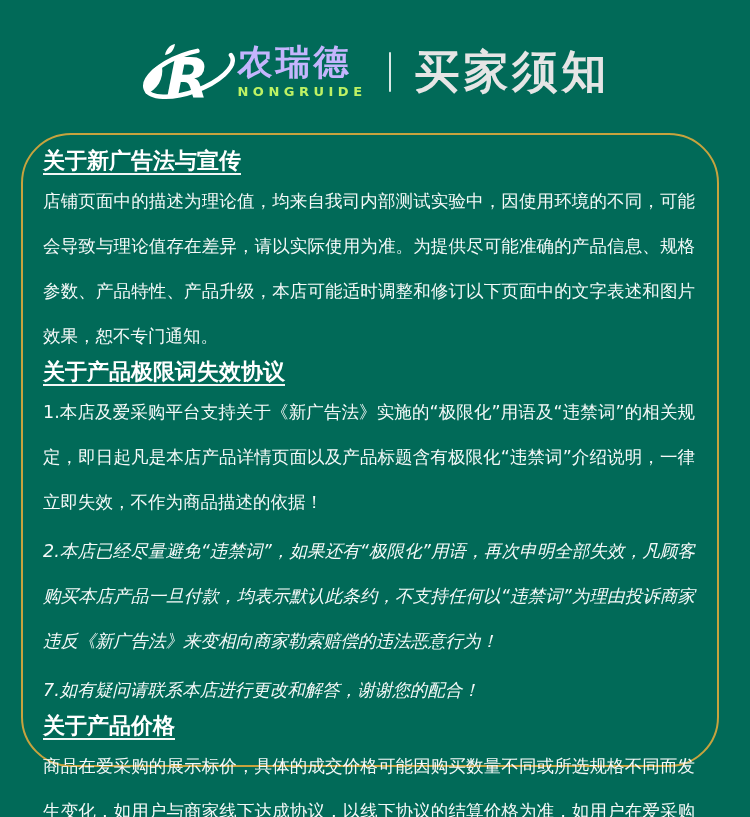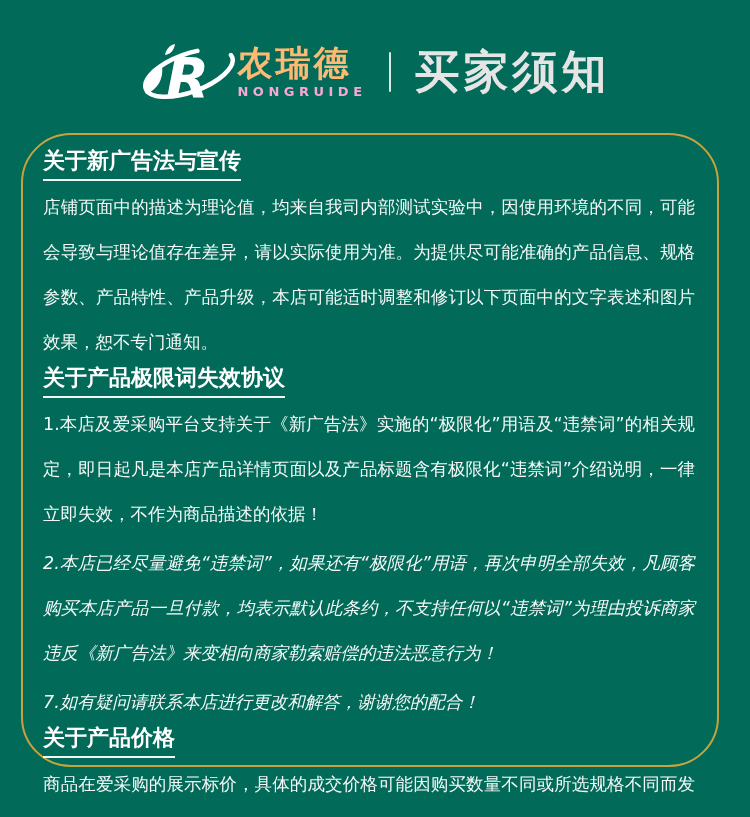--- a/index.html
+++ b/index.html
@@ -21,28 +21,29 @@
     padding-top: 10px;
   }
   .logo { display: flex; align-items: center; }
   .logo-icon { width: 96px; height: 78px; display: block; margin-right: 2px; }
   .logo-text { display: flex; flex-direction: column; align-items: flex-start; }
   .brand-cn {
     font-size: 35px;
     font-weight: bold;
     letter-spacing: 3px;
     line-height: 38px;
-    color: #fdba74;
+    color: #c4b5fd;
+    font-family: Liberation Serif, serif;
   }
   .brand-en {
     font-size: 13px;
     font-weight: bold;
     letter-spacing: 4.5px;
     margin-top: 2px;
-    color: #f9a8d4;
+    color: #bef264;
   }
   .header-divider {
     width: 2px;
     height: 40px;
     background: rgba(255,255,255,0.85);
     border-radius: 1px;
     margin: 0 24px 0 22px;
   }
   .page-title {
     font-size: 45px;
@@ -65,21 +66,20 @@
   .section + .section { }
   .section-heading {
     font-size: 22px;
     font-weight: bold;
     color: #fff;
     margin-bottom: 4px;
   }
   .section-heading span {
     display: inline-block;
     line-height: 24px;
-    padding-bottom: 6px;
     border-bottom: 2px solid rgba(255,255,255,0.95);
   }
   .section p {
     font-size: 17.5px;
     line-height: 45px;
     color: rgba(255,255,255,0.96);
     text-align: justify;
   }
   .section p + p { margin-top: 4px; font-style: italic; }
 </style>

